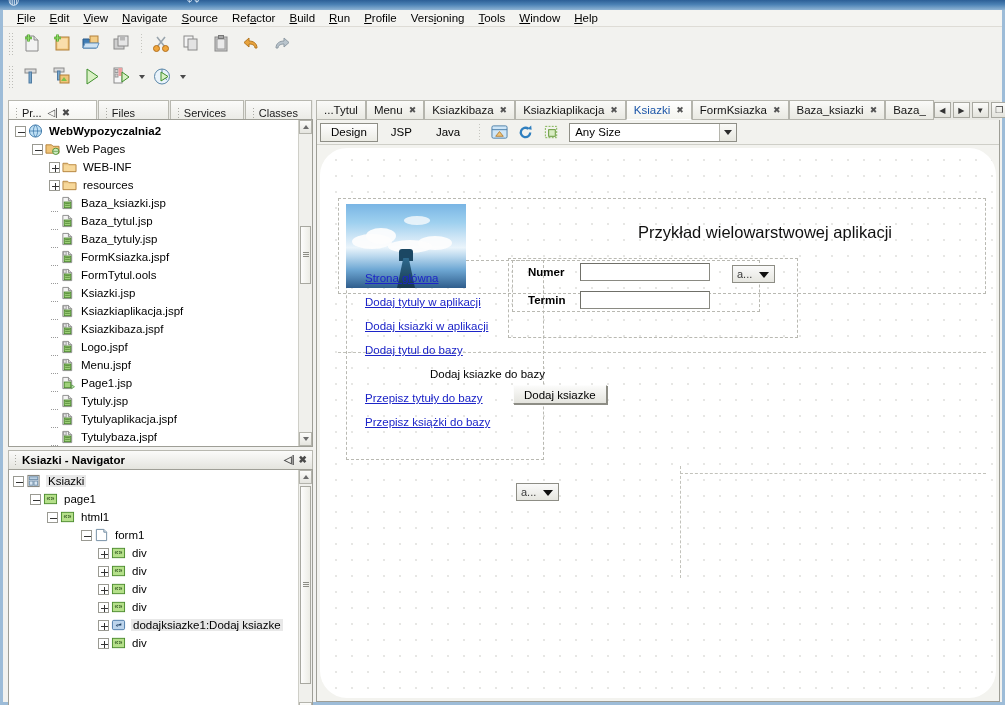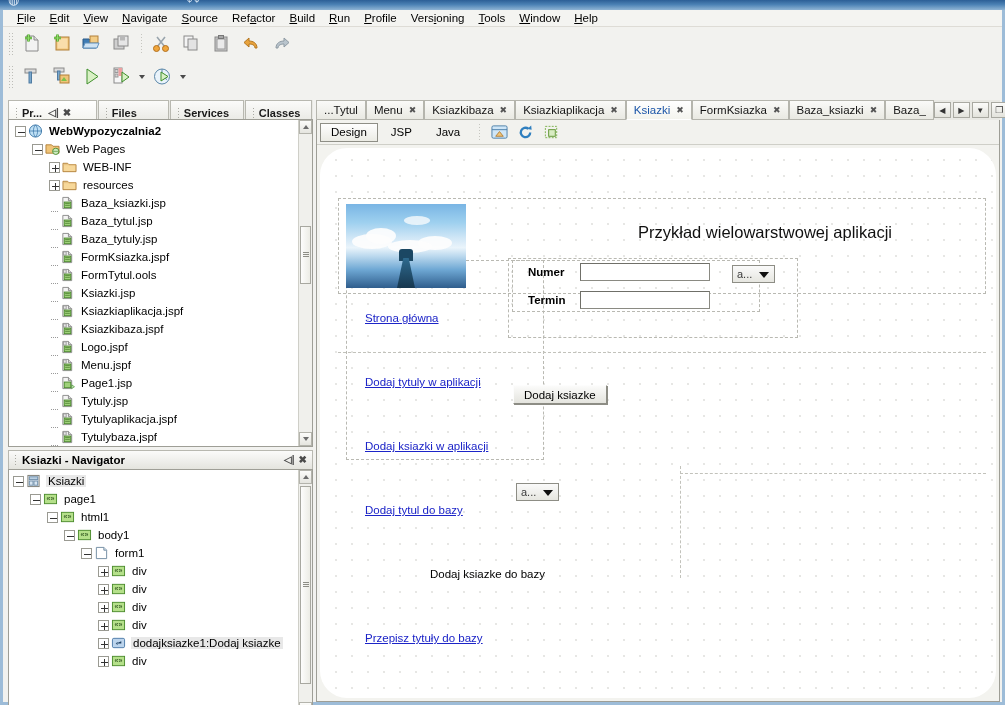--- a/index.html
+++ b/index.html
@@ -76,21 +76,21 @@
   .left-col { position:absolute; left:5px; top:90px; width:305px; height:600px; }
 
   .panel-tabs {
     position:relative; height:19px; display:flex;
     background:#e8e8e3;
   }
   .ptab {
     height:25px; display:flex; align-items:center; padding:0 6px;
     background:linear-gradient(to bottom,#fbfbfa,#e6e6e0);
     border:1px solid #b8b8b0; border-bottom:none;
-    font-weight:bold; font-size:11px; color:#1a1a1a;
+    font-weight:normal; font-size:11px; color:#1a1a1a;
     margin-right:1px; white-space:nowrap; position:relative; cursor:default;
   }
   .ptab.active { background:linear-gradient(to bottom,#ffffff,#f2f2ec); }
   .ptab .dots {
     width:3px; height:12px; margin-right:4px;
     background-image:radial-gradient(circle, #a9a9a2 0.7px, transparent 1px);
     background-size:3px 3px;
   }
   .ptab-icons { display:flex; align-items:center; margin-left:6px; gap:4px; }
   .mini-ico { font-size:10px; color:#4b4b4b; cursor:default; line-height:1; }
@@ -253,21 +253,21 @@
   .page-title {
     position:absolute; left:265px; top:75px; width:360px;
     font-size:16.5px; color:#101010; text-align:center;
     font-family:"Liberation Sans", sans-serif;
   }
 
   .link-col { position:absolute; left:45px; top:118px; width:180px; }
   .lnk {
     display:block; height:24px; line-height:24px;
     color:#1c24c8; font-size:11.5px; text-decoration:underline;
-    white-space:nowrap; cursor:default;margin-top:40px;
+    white-space:nowrap; cursor:default;
   }
   .lnk.plain { color:#000; text-decoration:none;text-align:right; }
 
   .form-area { position:absolute; left:208px; top:112px; }
   .f-row { display:flex; align-items:center; height:24px; margin-bottom:4px; }
   .f-lbl { width:52px; font-weight:bold; font-size:11.5px; color:#000; }
   .f-inp {
     width:130px; height:18px; background:#fff;
     border:1px solid #8a8a82; border-top-color:#6f6f68; border-left-color:#6f6f68;
     cursor:text;
@@ -709,29 +709,20 @@
           <div class="trow">
             <span class="spacer" style="width: 38px;"></span>
             <span class="handle"></span>
             <span class="ico"><svg width="15" height="14" viewBox="0 0 16 15">
                 <rect x="1.5" y="2.5" width="13" height="10" fill="#b5e08a" stroke="#4b8b2c"></rect>
                 <text x="8" y="10" font-size="7.5" font-family="Liberation Sans, sans-serif" text-anchor="middle" fill="#14380a">«»</text>
               </svg></span>
             <span class="lbl">html1</span>
           </div>
           <div class="trow">
-            <span class="spacer" style="width: 55px;"></span>
-            <span class="handle"></span>
-            <span class="ico"><svg width="15" height="14" viewBox="0 0 16 15">
-                <rect x="1.5" y="2.5" width="13" height="10" fill="#b5e08a" stroke="#4b8b2c"></rect>
-                <text x="8" y="10" font-size="7.5" font-family="Liberation Sans, sans-serif" text-anchor="middle" fill="#14380a">«»</text>
-              </svg></span>
-            <span class="lbl">body1</span>
-          </div>
-          <div class="trow">
             <span class="spacer" style="width: 72px;"></span>
             <span class="handle"></span>
             <span class="ico"><svg width="15" height="14" viewBox="0 0 16 15">
                 <path d="M2.5 1.5h8l3 3v9h-11z" fill="#ffffff" stroke="#6f8aa0"></path>
                 <path d="M10.5 1.5V4.5h3" fill="#dce6ee" stroke="#6f8aa0"></path>
               </svg></span>
             <span class="lbl">form1</span>
           </div>
           <div class="trow">
             <span class="spacer" style="width: 89px;"></span>
@@ -867,20 +858,24 @@
             <path d="M15 1.5l.5 4.5-4.5-.6z" fill="#2f7fbf"></path>
           </svg>
         </div>
         <div class="tb-btn" style="width:24px;height:22px;">
           <svg width="17" height="17" viewBox="0 0 18 18">
             <rect x="2.5" y="2.5" width="12" height="12" fill="none" stroke="#7ab04a" stroke-dasharray="2 1.4"></rect>
             <rect x="6" y="6" width="7" height="7" fill="#d8ecc2" stroke="#5f9432"></rect>
           </svg>
         </div>
 
+        <div class="combo">
+          <span>Any Size</span>
+          <span class="cbtn"></span>
+        </div>
       </div>
 
       <div class="canvas">
         <div class="grid"></div>
 
         <div class="dashbox" style="left:18px; top:50px; width:648px; height:96px;"></div>
         <div class="dashbox" style="left:26px; top:112px; width:198px; height:200px;"></div>
         <div class="dashbox" style="left:188px; top:110px; width:290px; height:80px;"></div>
         <div class="dashbox" style="left:192px; top:112px; width:248px; height:52px;"></div>
         <div class="hline" style="left:18px; top:204px; width:648px;"></div>

